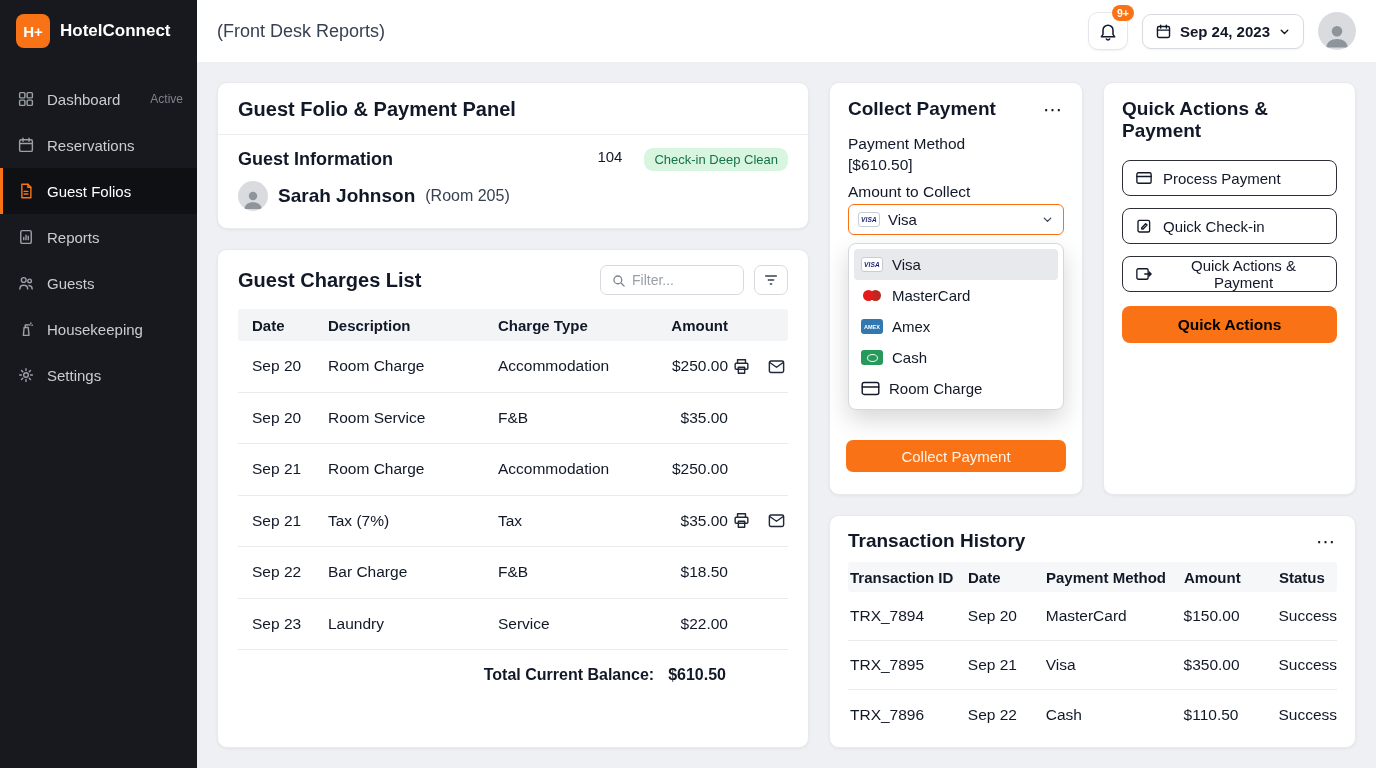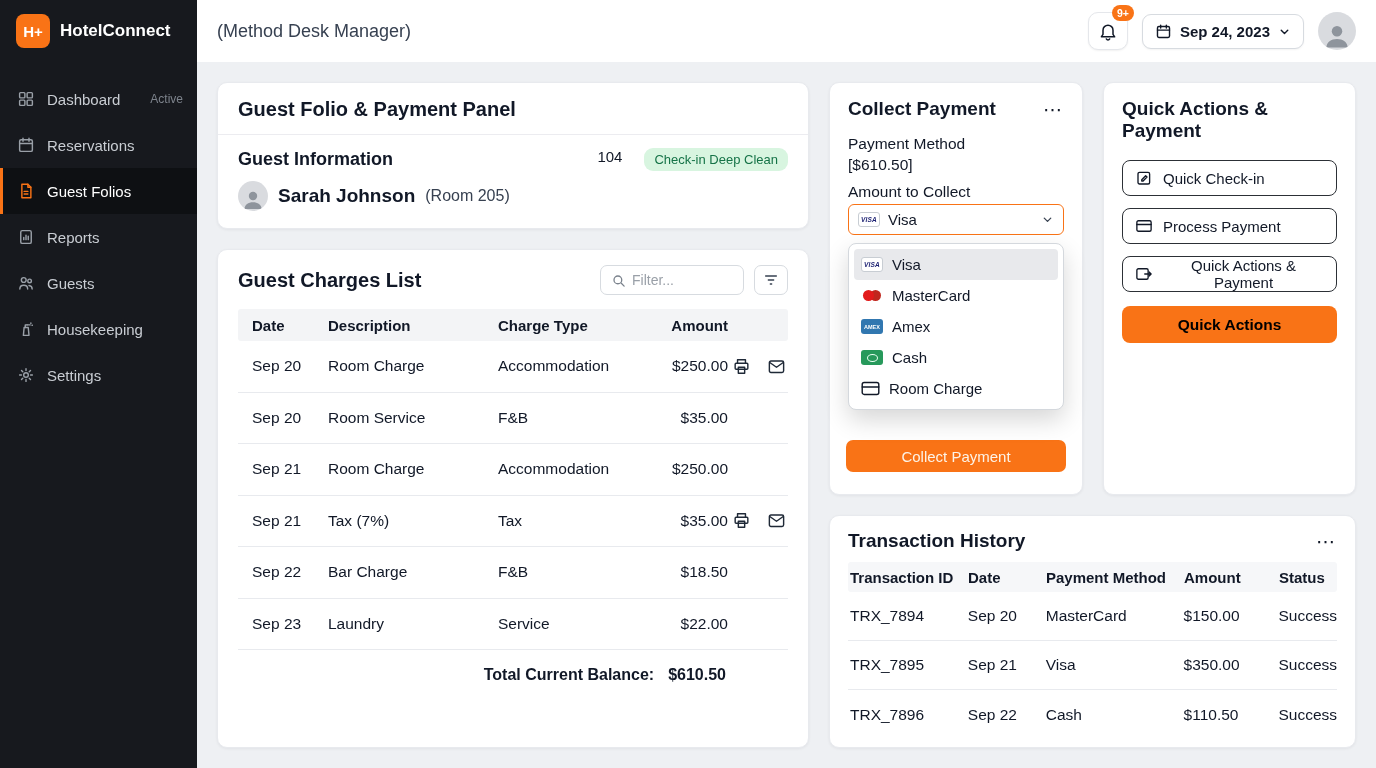--- a/index.html
+++ b/index.html
@@ -199,21 +199,21 @@
         </span>
       <span>Settings</span>
     </div>
   </nav>
 </aside>
 
 <div class="main">
 
   <header class="topbar">
     <div class="tb-left">
-      <span class="tb-sub">(Method Desk Manager)</span>
+      <span class="tb-sub">(Front Desk Reports)</span>
     </div>
     <div class="tb-right">
       <button class="bell-btn">
         <span class="ic">
             <svg width="20" height="20" viewBox="0 0 24 24" fill="none" stroke="#111827" stroke-width="1.8" stroke-linecap="round" stroke-linejoin="round">
               <path d="M6 16v-5a6 6 0 1 1 12 0v5l2 3H4z"></path>
               <path d="M10 21.5a2.3 2.3 0 0 0 4 0"></path>
             </svg>
           </span>
         <span class="bell-badge">9+</span>
@@ -425,35 +425,35 @@
             </div>
           </div>
 
           <button class="collect-btn">Collect Payment</button>
         </section>
 
         <section class="card cardD">
           <h2>Quick Actions &amp; Payment</h2>
           <button class="qa-btn">
             <span class="ic">
+                <svg width="18" height="18" viewBox="0 0 24 24" fill="none" stroke="#111827" stroke-width="1.8" stroke-linecap="round">
+                  <rect x="2.5" y="5" width="19" height="14" rx="2"></rect>
+                  <path d="M2.5 10h19"></path>
+                </svg>
+              </span>
+            <span>Process Payment</span>
+          </button>
+          <button class="qa-btn">
+            <span class="ic">
                 <svg width="18" height="18" viewBox="0 0 24 24" fill="none" stroke="#111827" stroke-width="1.8" stroke-linecap="round" stroke-linejoin="round">
                   <rect x="4" y="4.5" width="15.5" height="15.5" rx="2"></rect>
                   <path d="M14.2 9l1.8 1.8-5.2 5.2H9v-1.8z"></path>
                 </svg>
               </span>
             <span>Quick Check-in</span>
-          </button>
-          <button class="qa-btn">
-            <span class="ic">
-                <svg width="18" height="18" viewBox="0 0 24 24" fill="none" stroke="#111827" stroke-width="1.8" stroke-linecap="round">
-                  <rect x="2.5" y="5" width="19" height="14" rx="2"></rect>
-                  <path d="M2.5 10h19"></path>
-                </svg>
-              </span>
-            <span>Process Payment</span>
           </button>
           <button class="qa-btn">
             <span class="ic">
                 <svg width="18" height="18" viewBox="0 0 24 24" fill="none" stroke="#111827" stroke-width="1.8" stroke-linecap="round" stroke-linejoin="round">
                   <rect x="2.5" y="5" width="15" height="14" rx="2"></rect>
                   <path d="M13 12h8.5M18.8 9.3L21.5 12l-2.7 2.7"></path>
                 </svg>
               </span>
             <span>Quick Actions &amp; Payment</span>
           </button>

